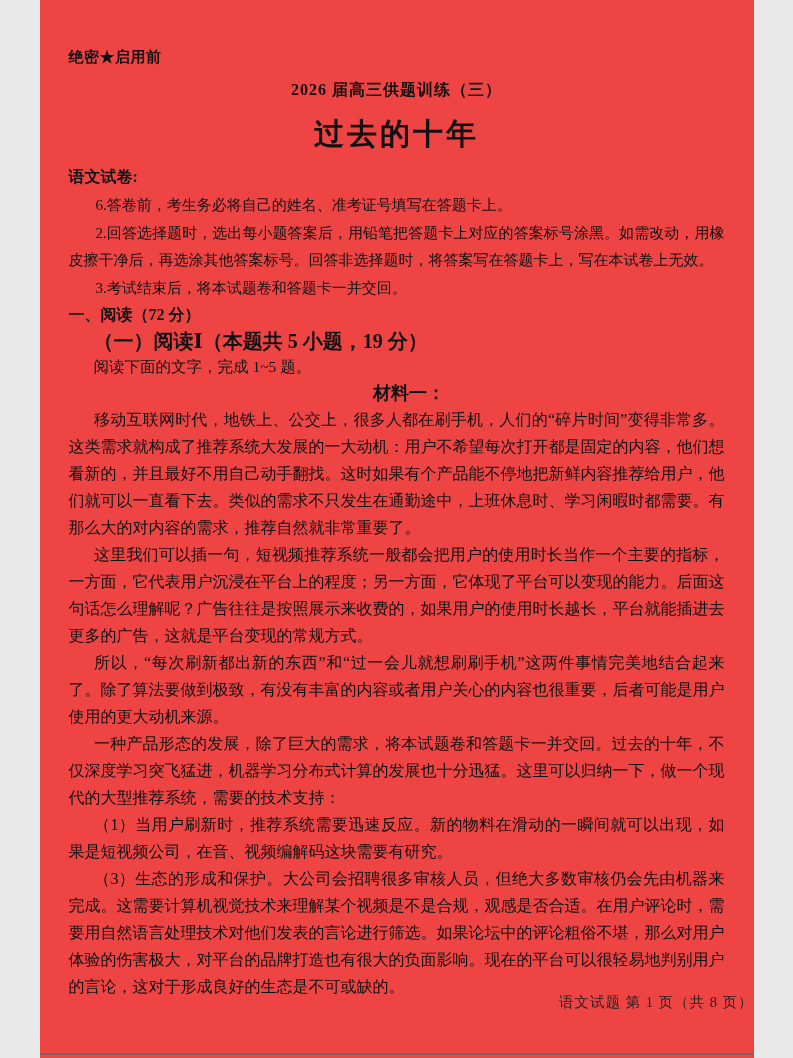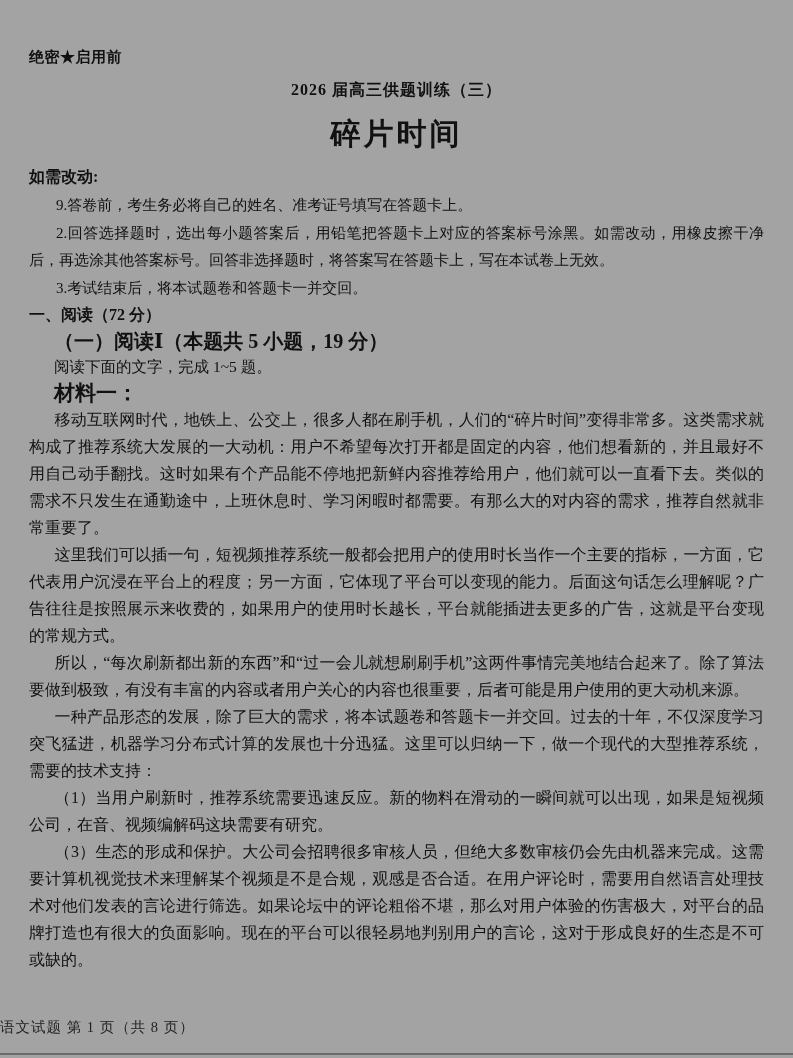--- a/index.html
+++ b/index.html
@@ -1,22 +1,22 @@
 <!DOCTYPE html>
 <html><head>
 <meta charset="utf-8">
 <style>
   * { margin: 0; padding: 0; box-sizing: border-box; }
   html, body { background: #e9e9e9; }
   .page {
     position: relative;
-    width: 793px;
+    width: 714px;
     height: 1058px;
     margin: 0 auto;
-    background: #a3a3a3;
+    background: #ef4444;
     color: #111111;
     font-family: "Liberation Serif", "DejaVu Serif", serif;
     overflow: hidden;
   }
   .content { padding: 0 29px; }
   .secret {
     margin-top: 48px;
     font-size: 15px;
     font-weight: bold;
     letter-spacing: 0.5px;
@@ -57,37 +57,38 @@
     font-weight: bold;
     line-height: 26px;
     padding-left: 25px;
   }
   .reading-instruction {
     font-size: 15.5px;
     line-height: 26px;
     padding-left: 25px;
   }
   .material-label {
-    font-size: 21px;
+    font-size: 18px;
     font-weight: bold;
     line-height: 26px;
     padding-left: 25px;
+    text-align: center;
   }
   .body-paragraph {
     font-size: 16px;
     line-height: 27px;
     text-indent: 1.6em;
     text-align: justify;
   }
   .page-footer {
     position: absolute;
     left: 0;
     right: 0;
-    bottom: 21px;
-    text-align: left;
+    bottom: 46px;
+    text-align: right;
     font-size: 14.5px;
     letter-spacing: 1px;
     color: #222222;
   }
   .page-bottom-edge {
     position: absolute;
     left: 0;
     right: 0;
     bottom: 3px;
     height: 2px;
@@ -96,25 +97,25 @@
 </style>
 </head>
 <body>
 
 <div class="page">
   <div class="content">
 
     <div class="secret">绝密★启用前</div>
 
     <div class="exam-title">2026 届高三供题训练（三）</div>
-    <div class="paper-title">碎片时间</div>
+    <div class="paper-title">过去的十年</div>
 
-    <div class="notice-heading">如需改动:</div>
+    <div class="notice-heading">语文试卷:</div>
     <div class="notice-list">
-      <p class="notice-item">9.答卷前，考生务必将自己的姓名、准考证号填写在答题卡上。</p>
+      <p class="notice-item">6.答卷前，考生务必将自己的姓名、准考证号填写在答题卡上。</p>
       <p class="notice-item">2.回答选择题时，选出每小题答案后，用铅笔把答题卡上对应的答案标号涂黑。如需改动，用橡皮擦干净后，再选涂其他答案标号。回答非选择题时，将答案写在答题卡上，写在本试卷上无效。</p>
       <p class="notice-item">3.考试结束后，将本试题卷和答题卡一并交回。</p>
     </div>
 
     <div class="section-heading">一、阅读（72 分）</div>
     <div class="reading-subheading">（一）阅读Ⅰ（本题共 5 小题，19 分）</div>
     <div class="reading-instruction">阅读下面的文字，完成 1~5 题。</div>
     <div class="material-label">材料一：</div>
 
     <div>

